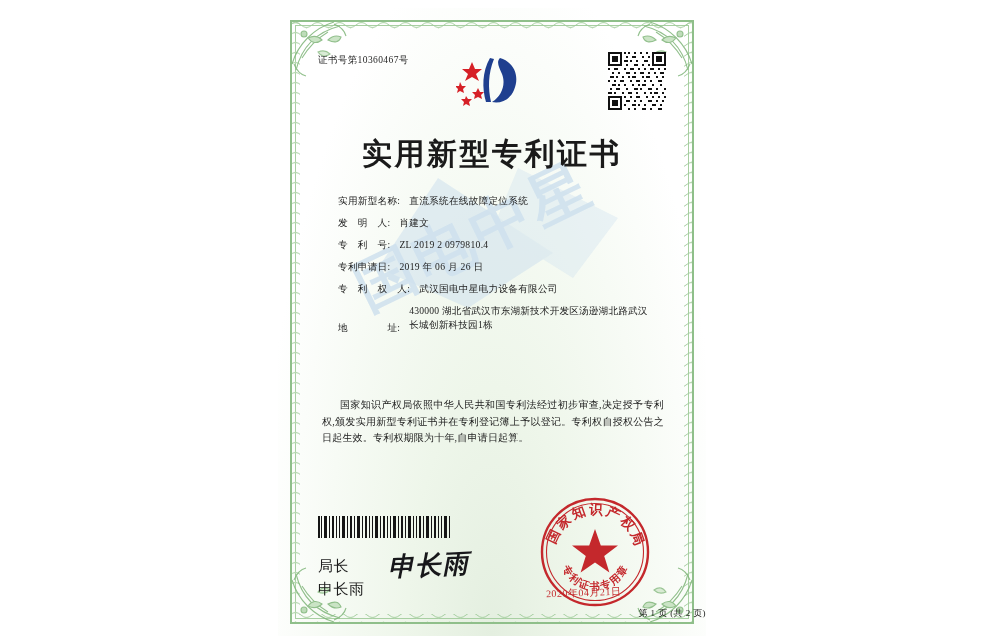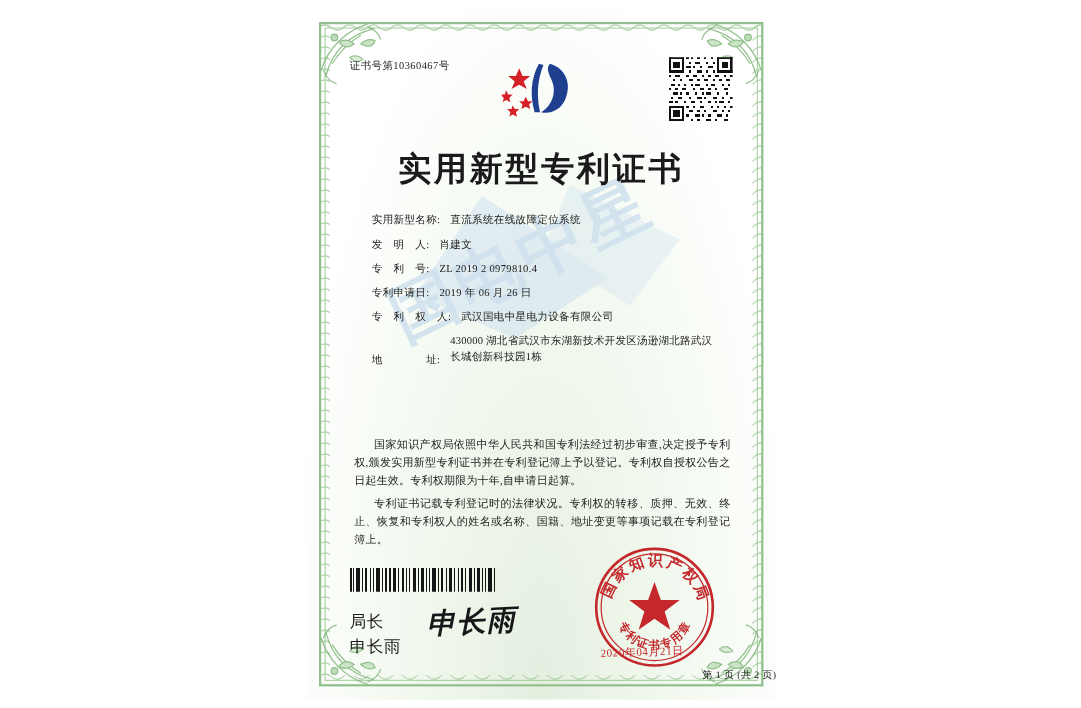--- a/index.html
+++ b/index.html
@@ -521,21 +521,20 @@
           <div>430000  湖北省武汉市东湖新技术开发区汤逊湖北路武汉</div>
           <div>长城创新科技园1栋</div>
         </div>
       </div>
 
 
     </div>
 
     <div class="body-text">
       <p>国家知识产权局依照中华人民共和国专利法经过初步审查,决定授予专利权,颁发实用新型专利证书并在专利登记簿上予以登记。专利权自授权公告之日起生效。专利权期限为十年,自申请日起算。</p>
-      <p>专利证书记载专利登记时的法律状况。专利权的转移、质押、无效、终止、恢复和专利权人的姓名或名称、国籍、地址变更等事项记载在专利登记簿上。</p>
     </div>
 
     <div class="barcode">
       <svg width="132" height="22" viewBox="0 0 132 22" shape-rendering="crispEdges">
         <g fill="#151515">
           <rect x="0" y="0" width="2" height="22"></rect>
             <rect x="3" y="0" width="1" height="22"></rect>
           <rect x="6" y="0" width="3" height="22"></rect>
             <rect x="11" y="0" width="1" height="22"></rect>
           <rect x="14" y="0" width="2" height="22"></rect>

